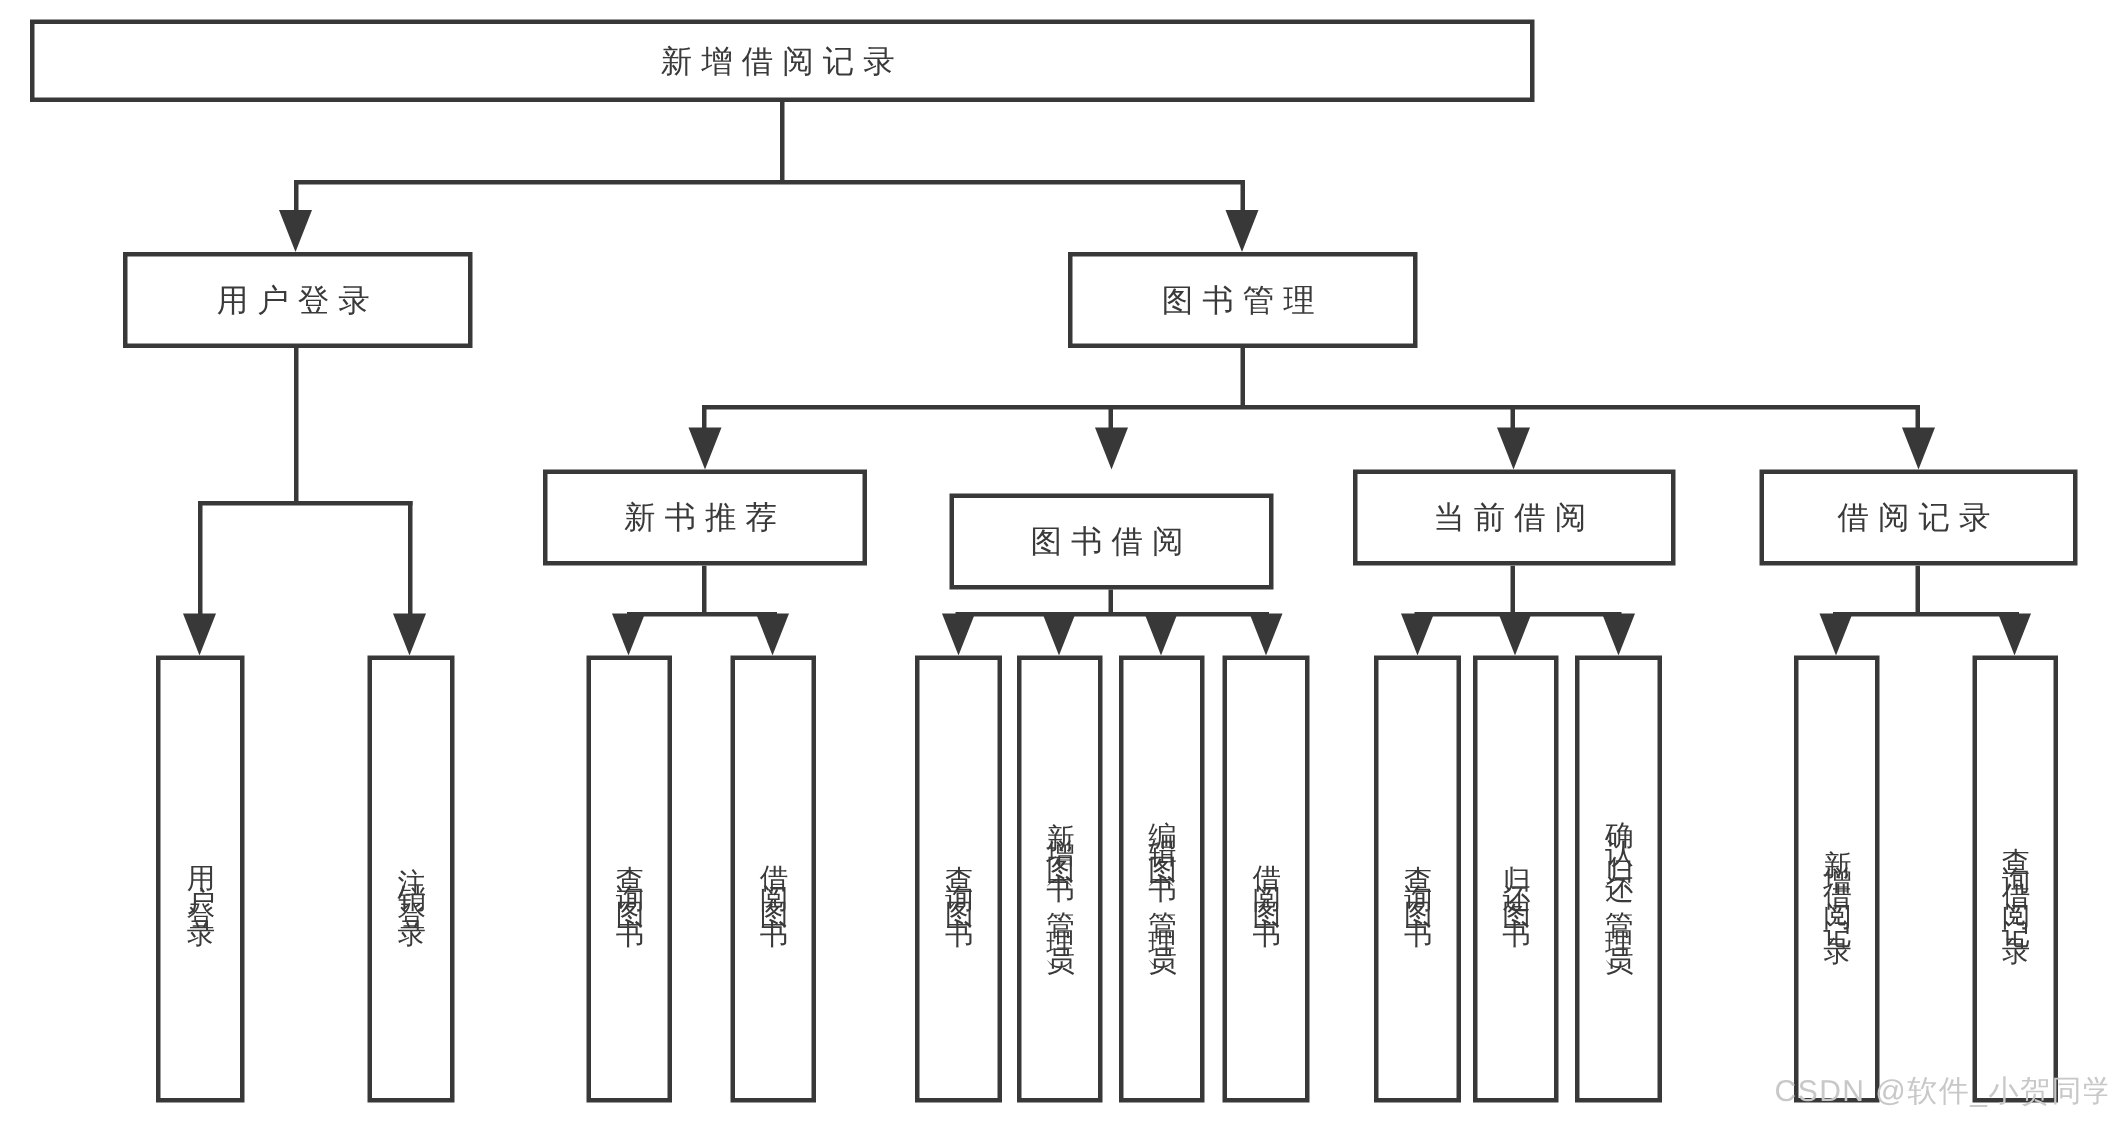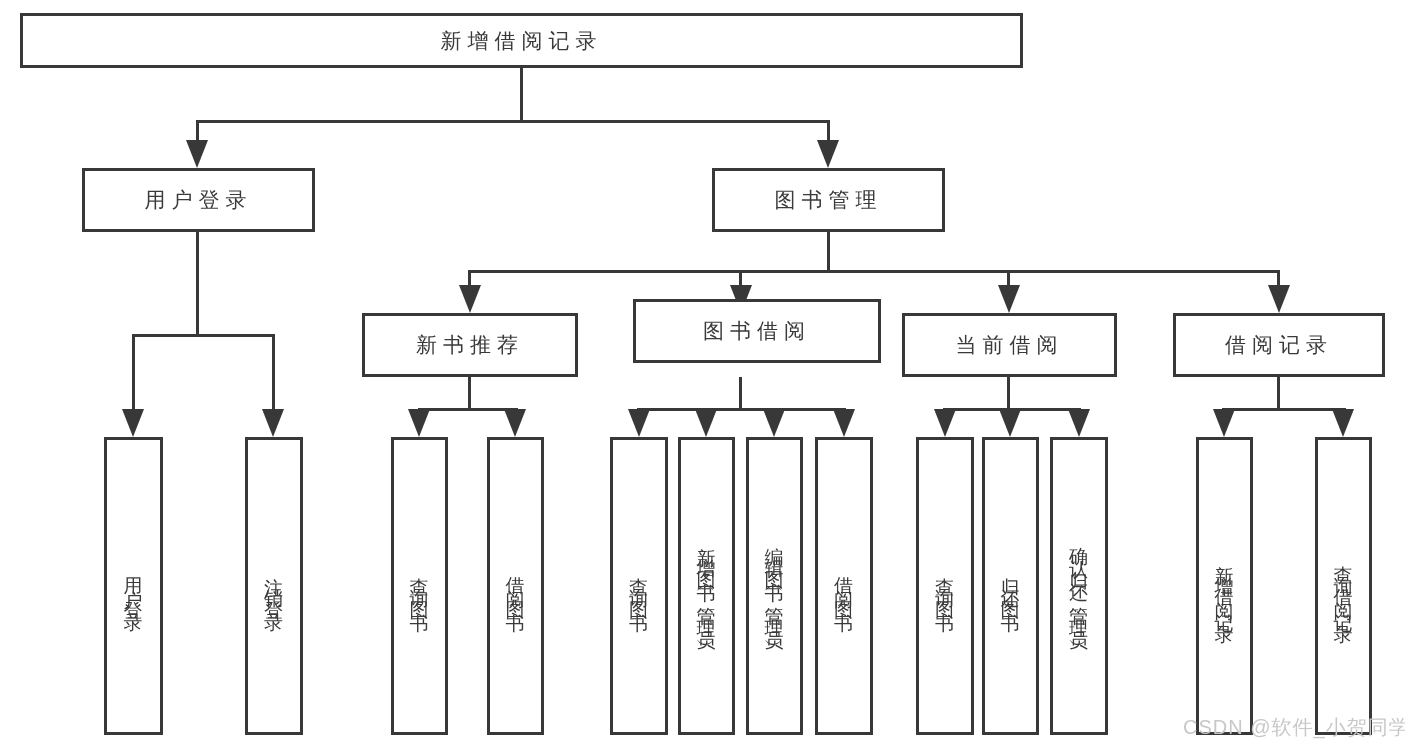--- a/index.html
+++ b/index.html
@@ -92,21 +92,21 @@
   <div class="box" style="left:82px;top:168px;width:233px;height:64px">
     <span>用户登录</span>
   </div>
   <div class="box" style="left:362px;top:313px;width:216px;height:64px">
     <span>新书推荐</span>
   </div>
 
   <div class="box" style="left:712px;top:168px;width:233px;height:64px">
     <span>图书管理</span>
   </div>
-  <div class="box" style="left:633px;top:299px;width:248px;height:64px">
+  <div class="box" style="left:633px;top:329px;width:216px;height:64px">
     <span>图书借阅</span>
   </div>
   <div class="box" style="left:1173px;top:313px;width:212px;height:64px">
     <span>借阅记录</span>
   </div>
   <div class="box" style="left:902px;top:313px;width:215px;height:64px">
     <span>当前借阅</span>
   </div>
 
   <div class="leaf" style="left:104px;top:437px;width:59px;height:298px">

